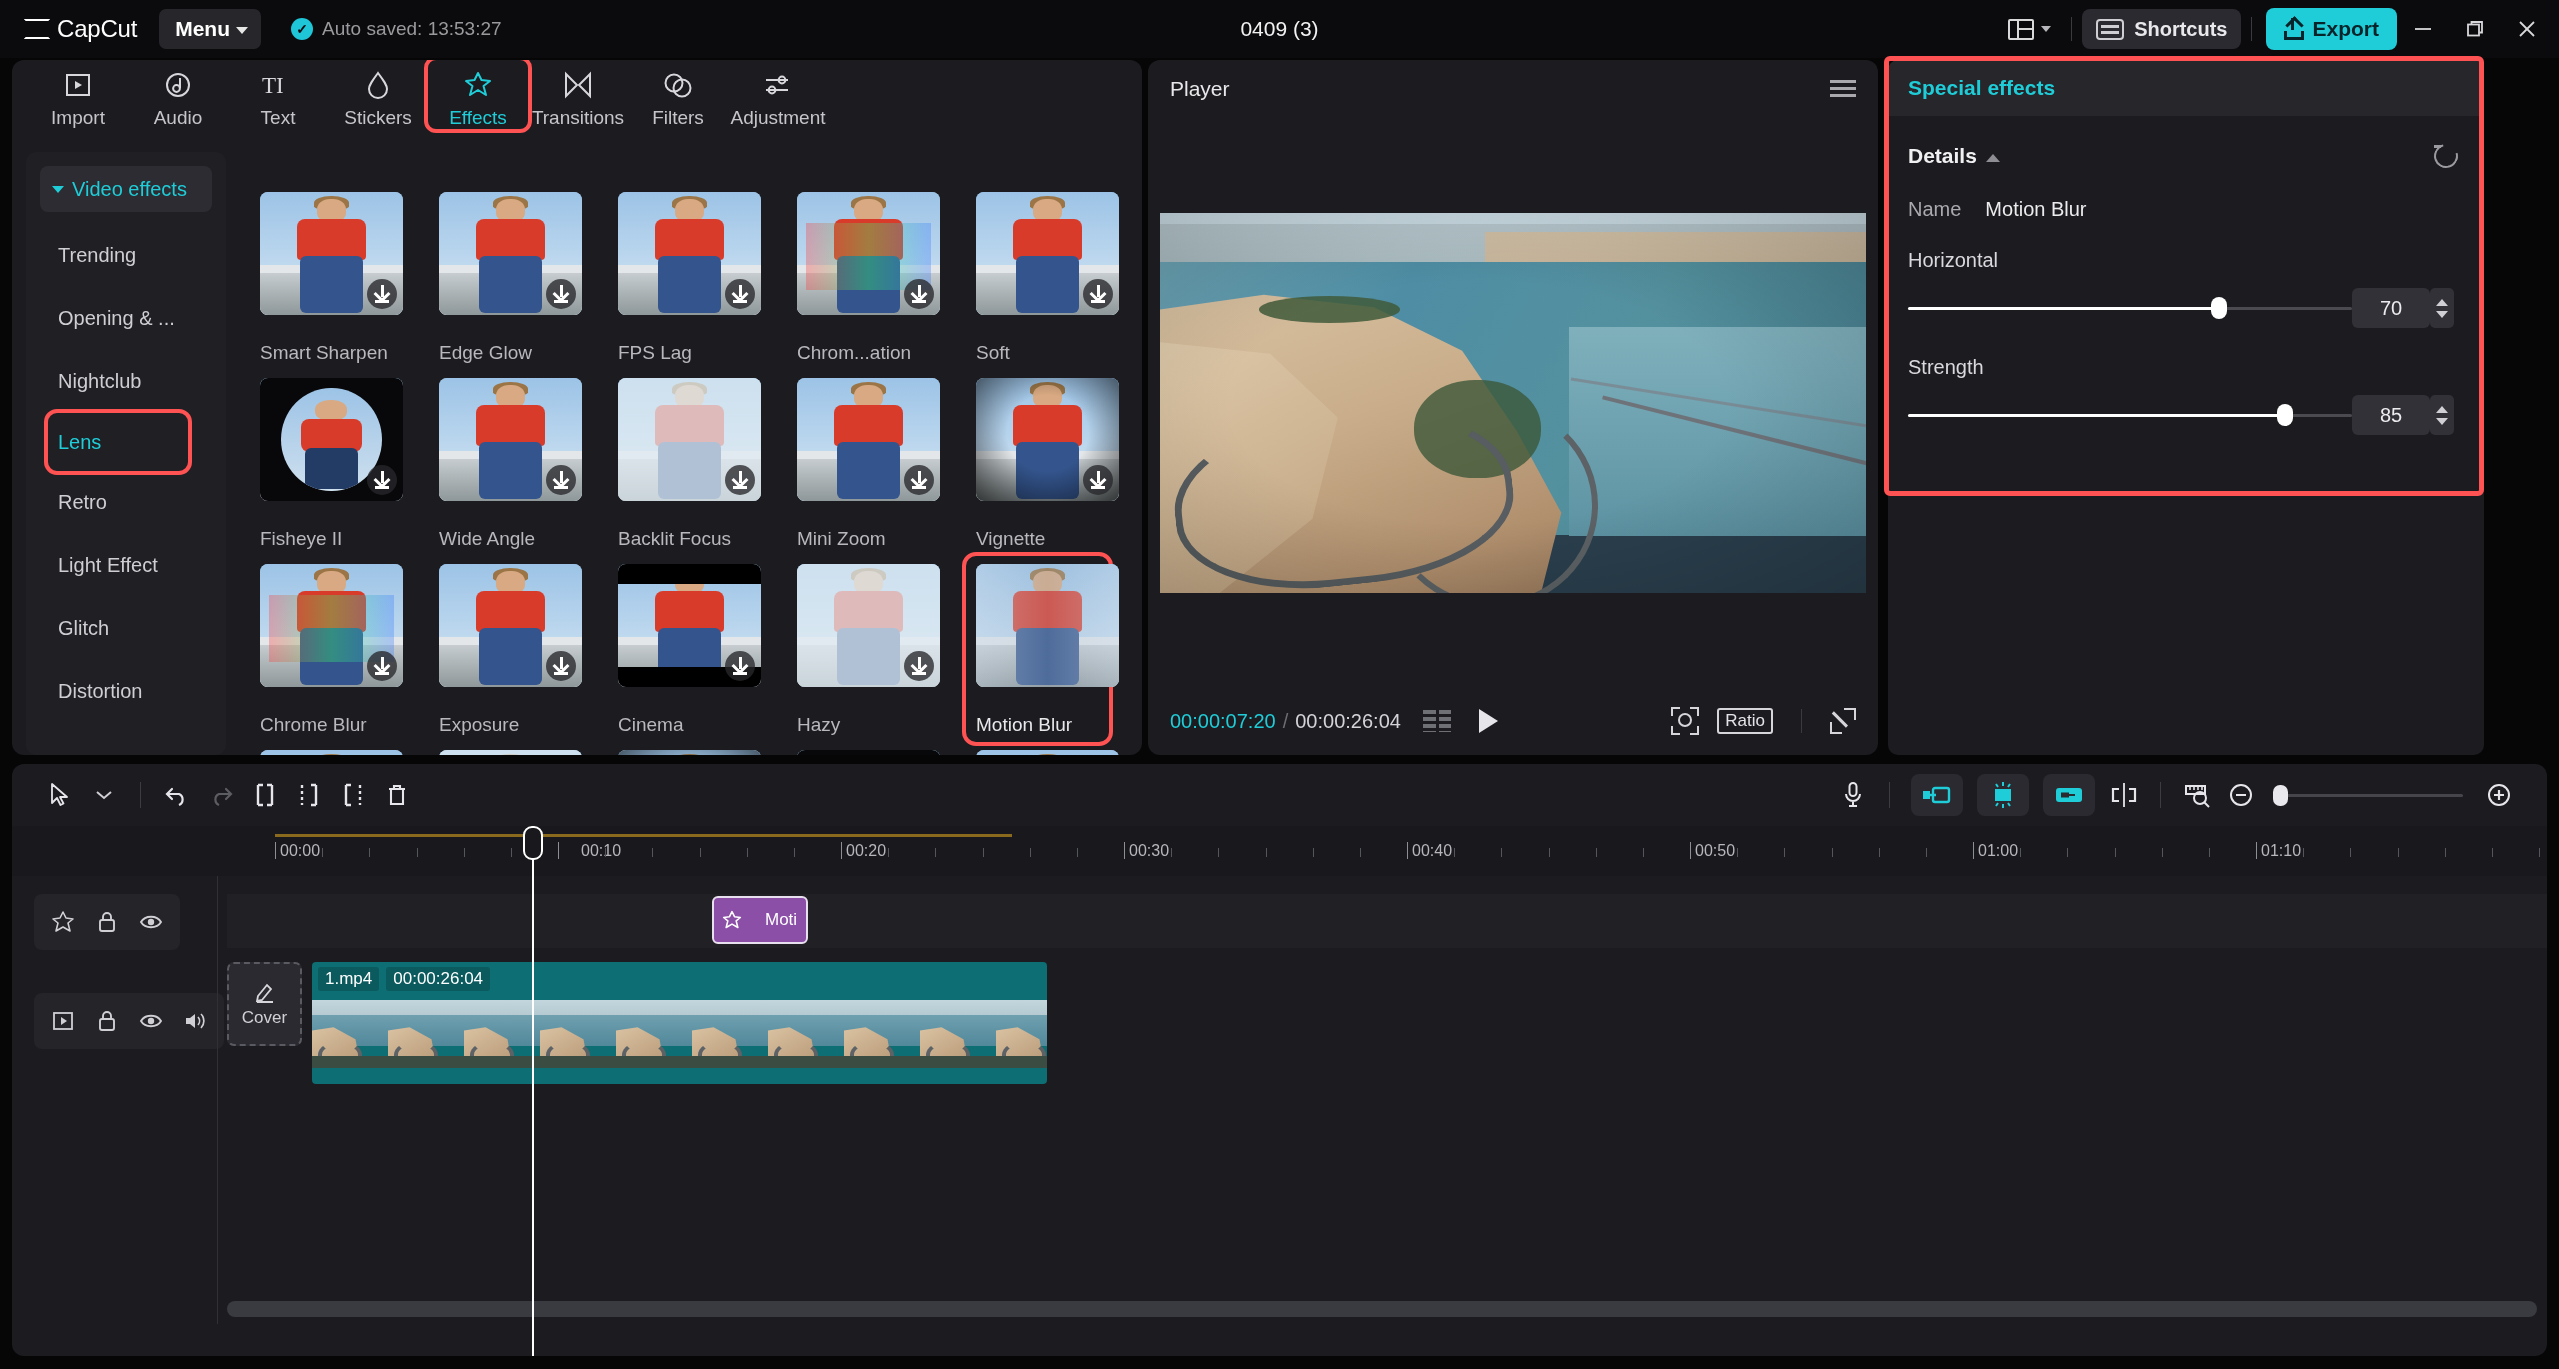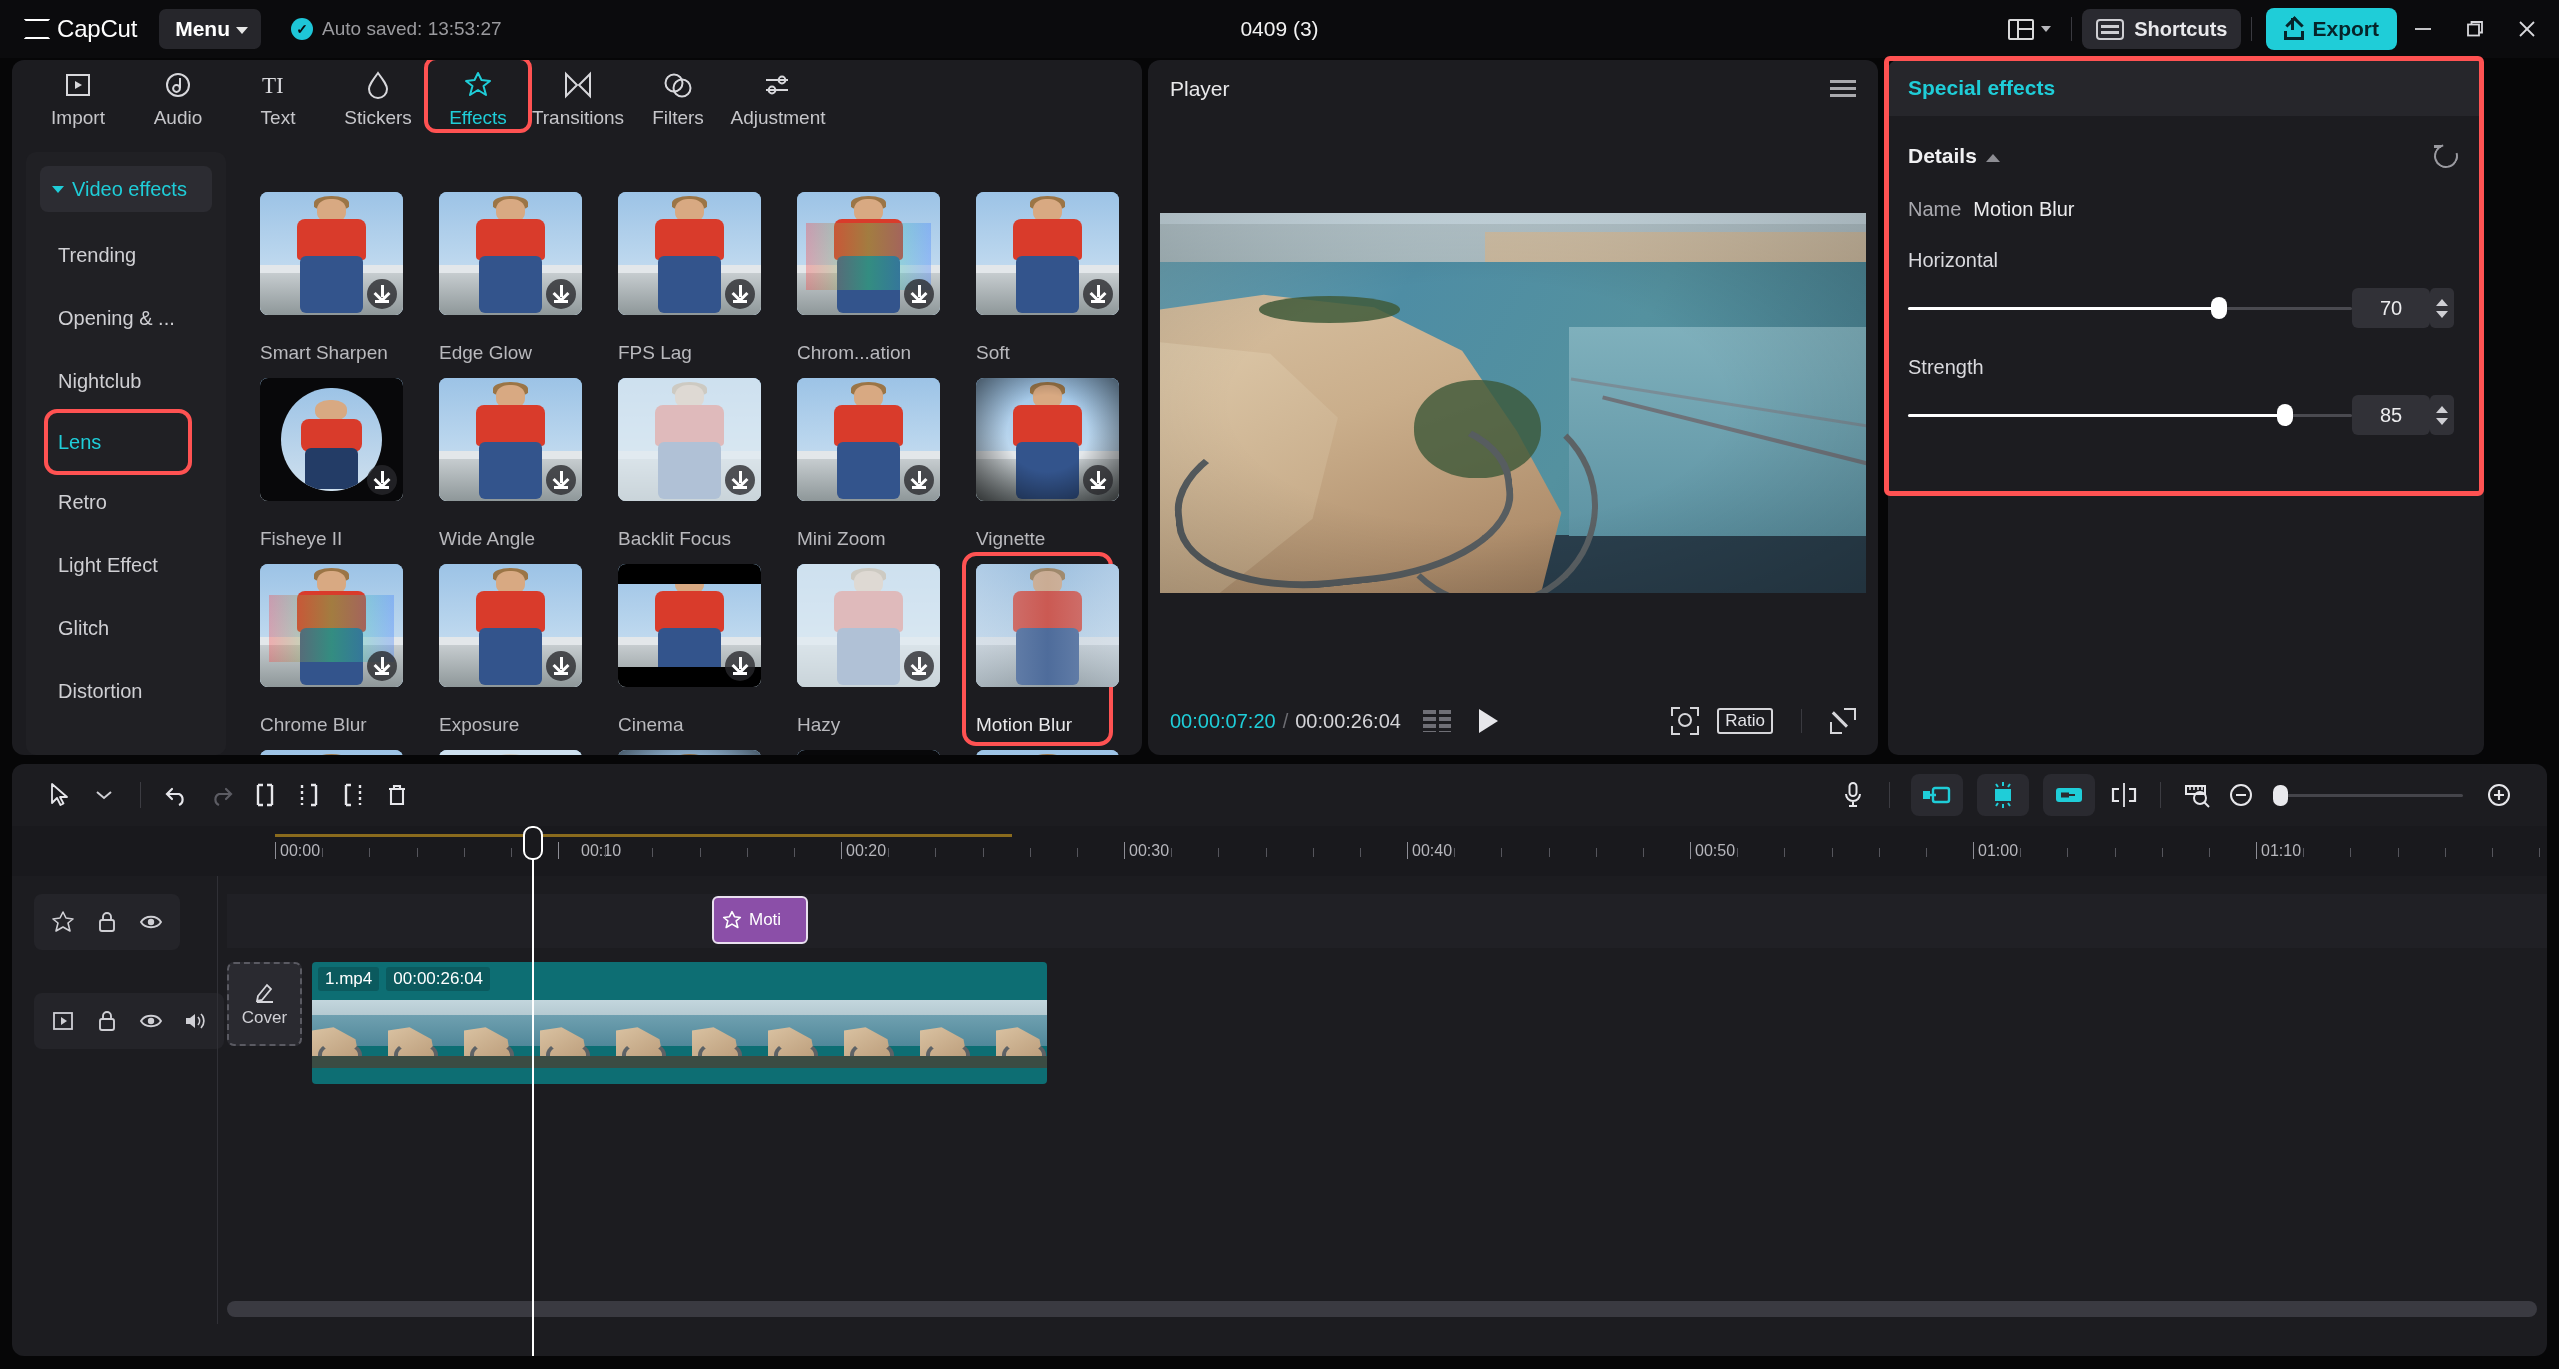--- a/index.html
+++ b/index.html
@@ -266,21 +266,21 @@
     border: 5px solid #ff5252; border-radius: 6px; pointer-events: none; z-index: 5;
   }
   .rp-head { height: 56px; background: #26262b; display: flex; align-items: center; padding-left: 20px; }
   .rp-title { font-size: 21px; color: #1fcdd8; font-weight: 700; }
   .details-row { display: flex; align-items: center; padding: 26px 24px 0 20px; }
   .details-label { font-size: 21px; color: #f0f0f2; font-weight: 700; }
   .caret-up { width:0;height:0;border-left:7px solid transparent;border-right:7px solid transparent;border-bottom:8px solid #8d8d93; margin-left:9px; margin-top:4px; }
   .reset-icon { margin-left: auto; width: 28px; height: 28px; position: relative; cursor: pointer; }
   .reset-icon .ring2 { position:absolute; inset:2px; border:2.5px solid #9a9aa0; border-radius:50%; border-top-color: transparent; transform: rotate(30deg); }
   .reset-icon .tick { position:absolute; left:2px; top:3px; width:7px; height:2.5px; background:#9a9aa0; }
-  .name-row { display: flex; align-items: center; padding: 28px 0 0 20px; gap: 12px; }
+  .name-row { display: flex; align-items: center; padding: 28px 0 0 20px; gap: 24px; }
   .name-key { font-size: 20px; color: #a9a9af; }
   .name-val { font-size: 20px; color: #ececee; }
   .slider-block { padding: 28px 30px 0 20px; }
   .slider-label { font-size: 20px; color: #dadade; margin-bottom: 16px; }
   .slider-row { display: flex; align-items: center; gap: 0; }
   .track { position: relative; flex: 1; height: 20px; display: flex; align-items: center; cursor: pointer; }
   .track .bg { position: absolute; left: 0; right: 0; height: 3px; background: #4a4a50; border-radius: 2px; }
   .track .fill { position: absolute; left: 0; height: 3px; background: #ffffff; border-radius: 2px; }
   .track .knob { position: absolute; width: 16px; height: 22px; background: #ffffff; border-radius: 8px; transform: translateX(-8px); }
   .numbox {
@@ -316,21 +316,21 @@
   .th-col { position: absolute; left: 0; top: 0; width: 205px; bottom: 0; background: #1c1c20; }
   .th-row { position: absolute; left: 22px; height: 56px; background: #242429; border-radius: 8px; display: flex; align-items: center; gap: 18px; padding: 0 16px; }
   .th-icon { width: 26px; height: 26px; display:flex; align-items:center; justify-content:center; cursor: pointer; }
   .vline { position: absolute; left: 205px; top: 0; bottom: 0; width: 1px; background: #303036; }
 
   .lane { position: absolute; left: 215px; right: 0; }
   .fx-lane { top: 18px; height: 54px; background: #202025; }
   .fx-clip {
     position: absolute; left: 485px; top: 2px; width: 96px; height: 48px;
     background: #8b4fa8; border: 2.5px solid #e9e0ef; border-radius: 6px;
-    display: flex; align-items: center; gap: 7px; padding-left: 8px; cursor: pointer;
+    display: flex; align-items: center; gap: 23px; padding-left: 8px; cursor: pointer;
   }
   .fx-clip .star { width: 20px; height: 20px; }
   .fx-clip .fxlabel { font-size: 17px; color: #ffffff; overflow: hidden; white-space: nowrap; }
   .cover-btn {
     position: absolute; left: 215px; top: 86px; width: 75px; height: 84px;
     border: 2px dashed #5a5a62; border-radius: 7px; background: #2a2a30;
     display: flex; flex-direction: column; align-items: center; justify-content: center; gap: 5px;
     cursor: pointer;
   }
   .cover-btn .pen { width: 22px; height: 22px; }

